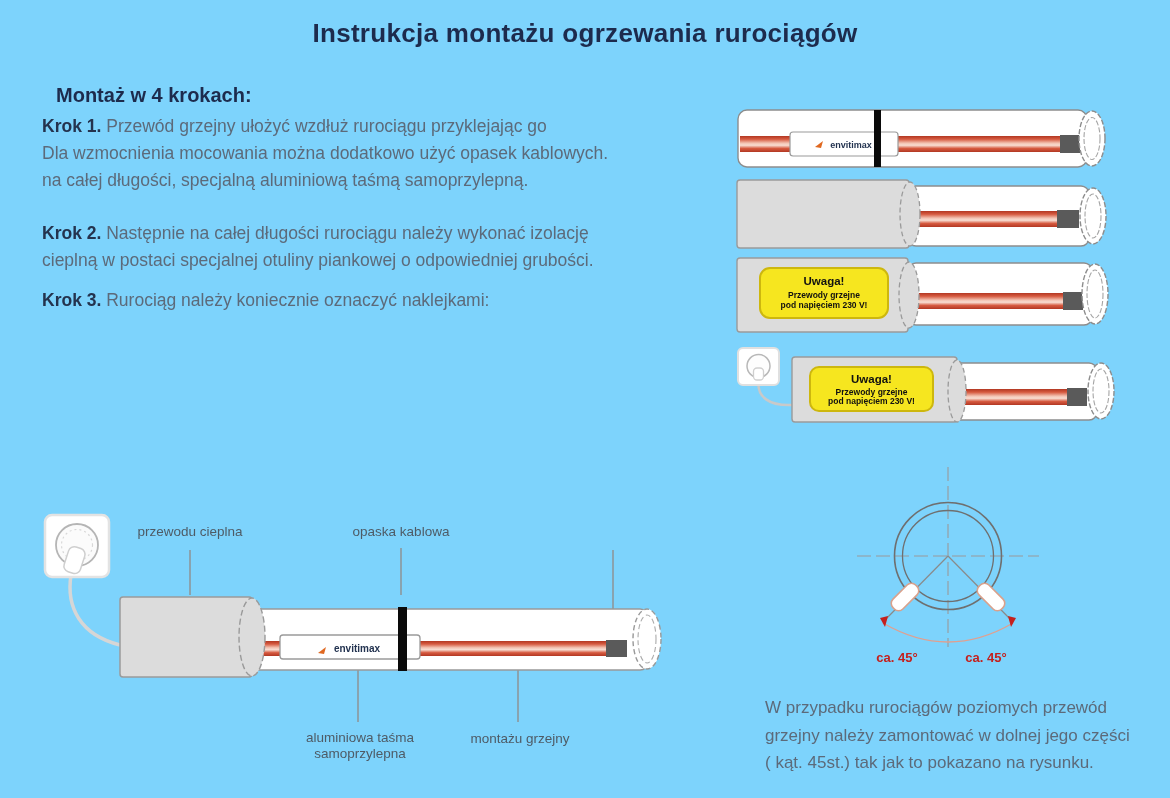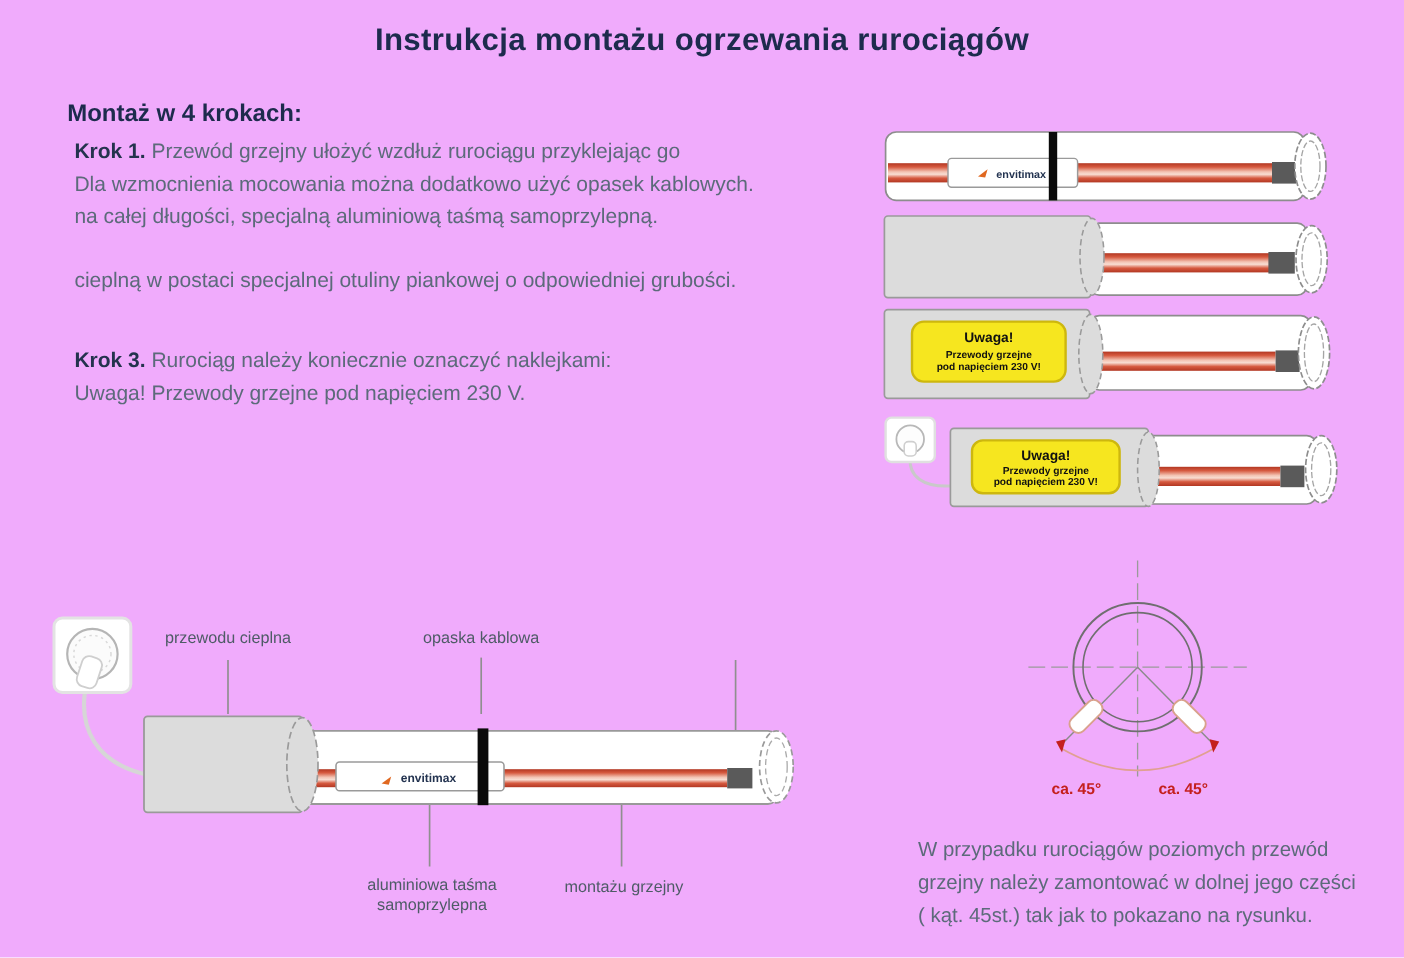--- a/index.html
+++ b/index.html
@@ -1,22 +1,22 @@
 <!DOCTYPE html>
 <html><head>
 <meta charset="utf-8">
 <style>
   html,body{margin:0;padding:0;background:#fff;}
-  #page{position:relative;width:1170px;height:798px;background:#f0abfc;overflow:hidden;
+  #page{position:relative;width:1170px;height:798px;background:#7dd3fc;overflow:hidden;
         font-family:"Liberation Sans",sans-serif;text-decoration:underline;}
   .abs{position:absolute;}
   #main-title{left:0;right:0;top:18px;text-align:center;font-size:26px;font-weight:bold;
               color:#1d2b4d;letter-spacing:.3px;}
   #steps-heading{left:56px;top:84px;font-size:20px;font-weight:bold;color:#1d2b4d;}
-  .step{left:42px;width:650px;font-size:17.5px;line-height:27px;color:#5c6a7a;margin-left:20px;}
+  .step{left:42px;width:650px;font-size:17.5px;line-height:27px;color:#5c6a7a;}
   .step b{color:#24334e;}
   #step-1{top:113px;} #step-2{top:220px;} #step-3{top:287px;} #step-4{top:354px;}
   .step-line{display:block;}
   .diagram-label{position:absolute;font-size:13.5px;line-height:16px;color:#4e5b66;text-align:center;}
   .angle-label{position:absolute;font-size:13px;font-weight:bold;color:#c4201d;text-align:center;}
   #horizontal-note{left:765px;top:694px;width:410px;font-size:17px;line-height:27.5px;color:#5c6a7a;}
   .note-line{display:block;}
   svg{position:absolute;overflow:visible;}
   svg text{font-family:"Liberation Sans",sans-serif;}
 </style>
@@ -29,26 +29,26 @@
 
   <div id="steps-heading" class="abs">Montaż w 4 krokach:</div>
 
   <div id="step-1" class="abs step">
     <span class="step-line"><b>Krok 1.</b> <span>Przewód grzejny ułożyć wzdłuż rurociągu przyklejając go</span></span>
     <span class="step-line">Dla wzmocnienia mocowania można dodatkowo użyć opasek kablowych.</span>
     <span class="step-line">na całej długości, specjalną aluminiową taśmą samoprzylepną.</span>
   </div>
 
   <div id="step-2" class="abs step">
+    <span class="step-line"><b>Krok 2.</b> <span>Następnie na całej długości rurociągu należy wykonać izolację</span></span>
     <span class="step-line">cieplną w postaci specjalnej otuliny piankowej o odpowiedniej grubości.</span>
   </div>
 
   <div id="step-3" class="abs step">
     <span class="step-line"><b>Krok 3.</b> <span>Rurociąg należy koniecznie oznaczyć naklejkami:</span></span>
-    <span class="step-line">Uwaga! Przewody grzejne pod napięciem 230 V.</span>
   </div>
 
 
   <svg style="left:735px;top:105px;" width="400" height="70" viewBox="0 0 400 70">
     <defs>
       <linearGradient id="g1" x1="0" y1="0" x2="0" y2="1">
         <stop offset="0" stop-color="#b23722"></stop>
           <stop offset="0.2" stop-color="#d65a40"></stop>
         <stop offset="0.45" stop-color="#f3c4b4"></stop>
           <stop offset="0.58" stop-color="#f8ddd2"></stop>

